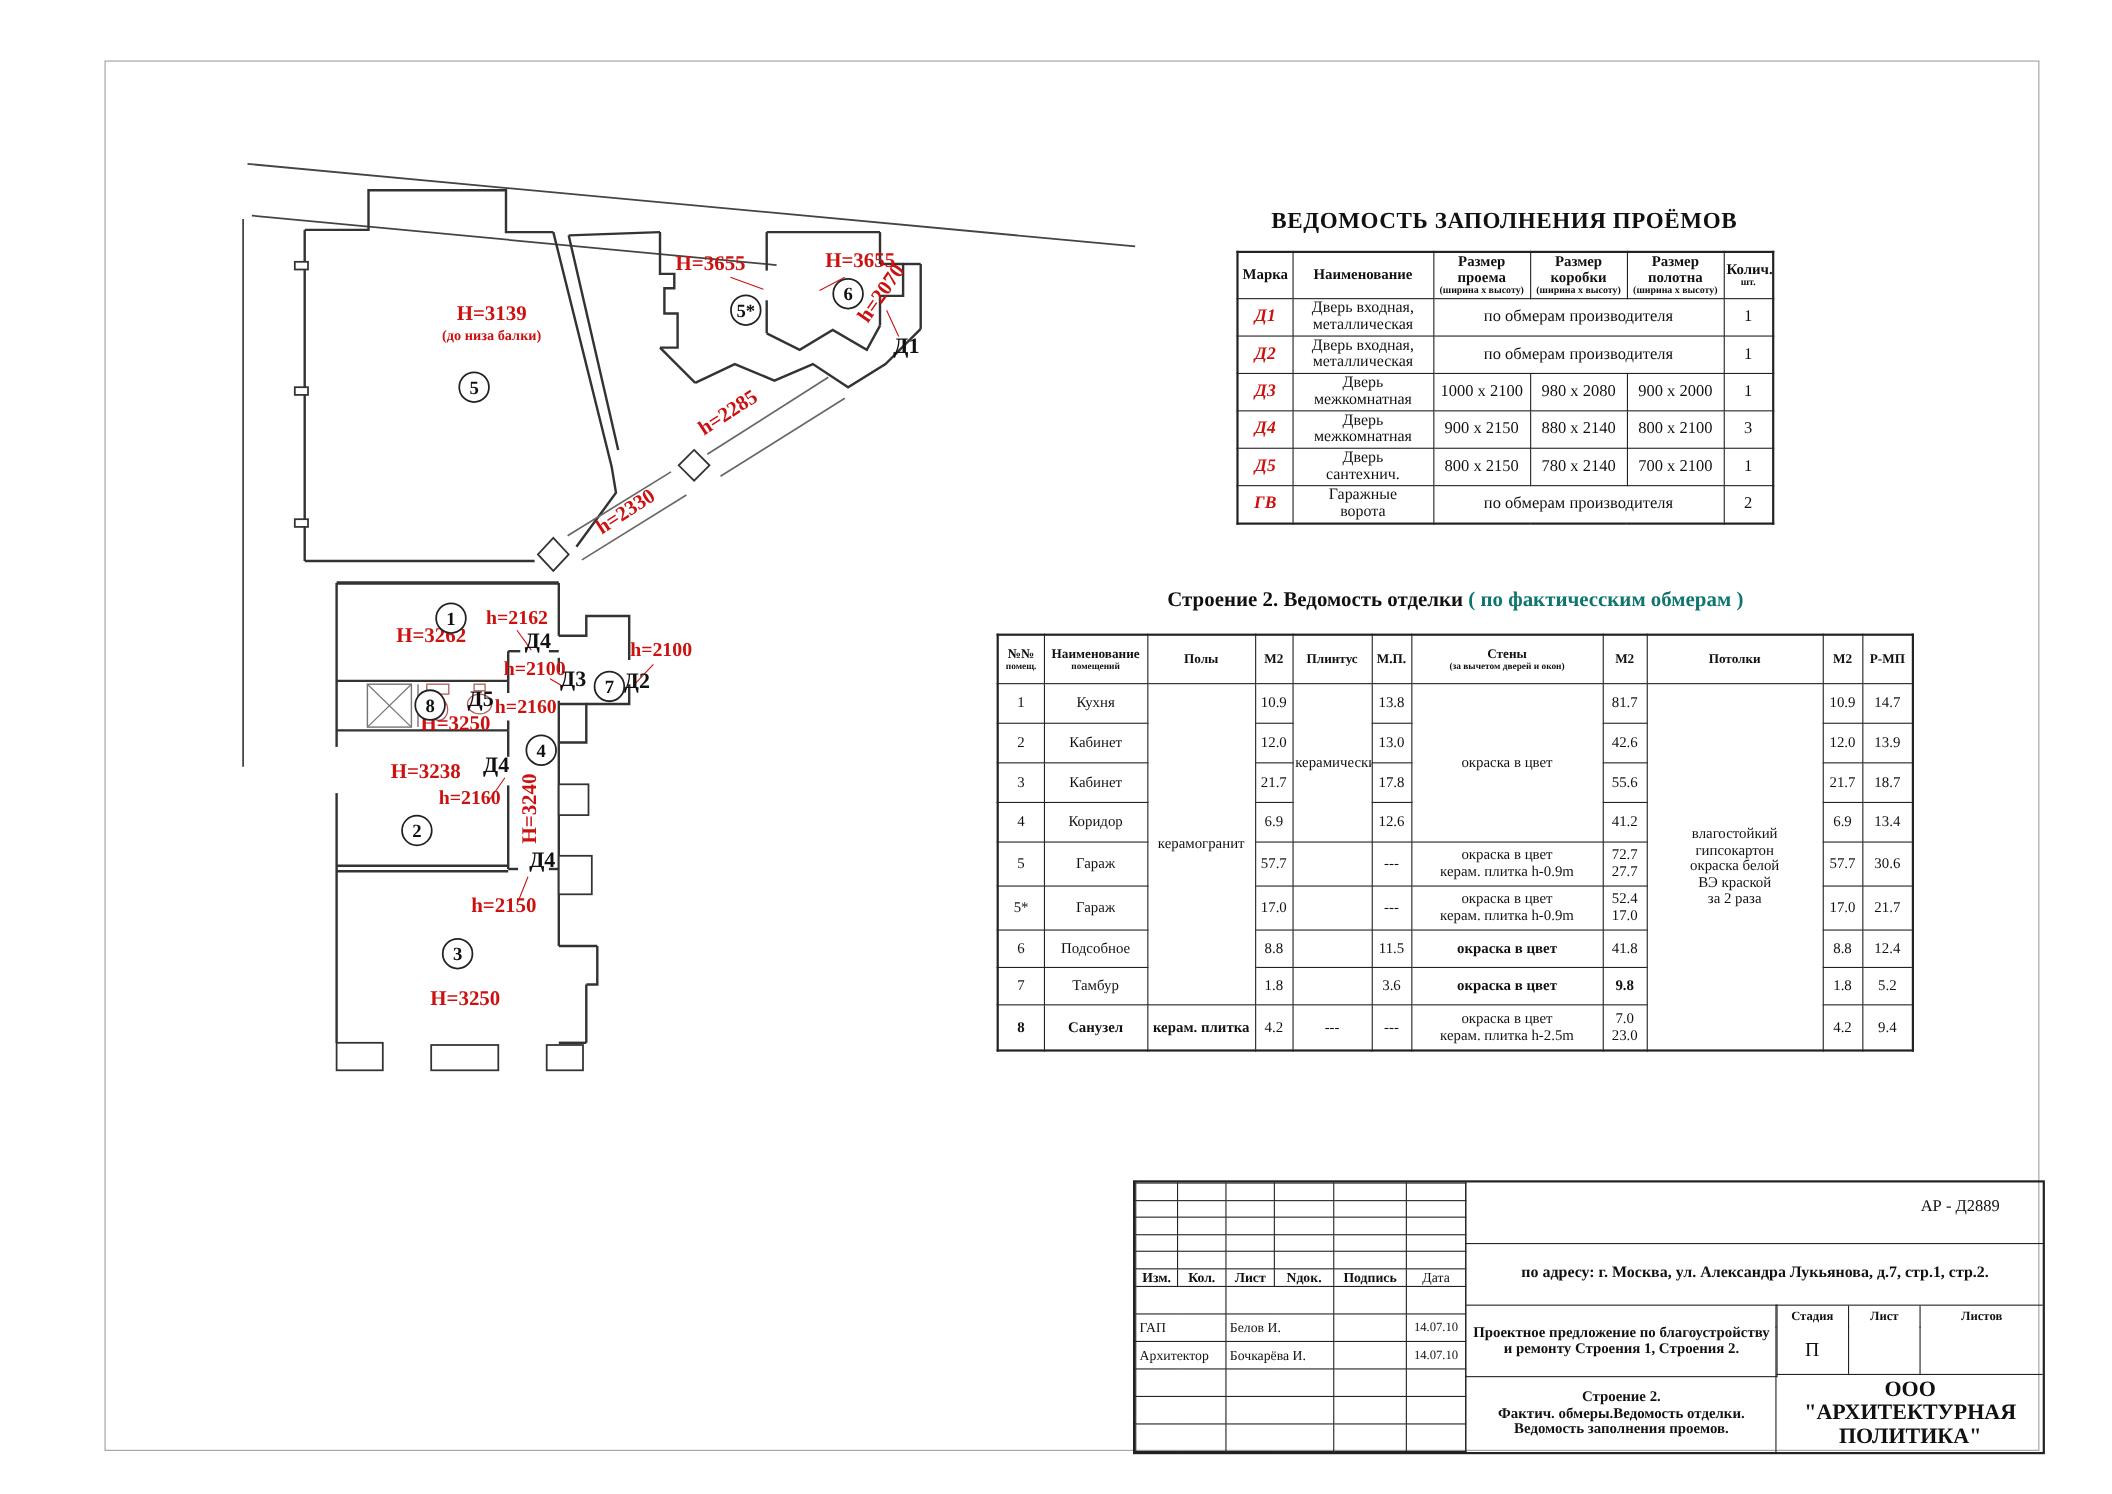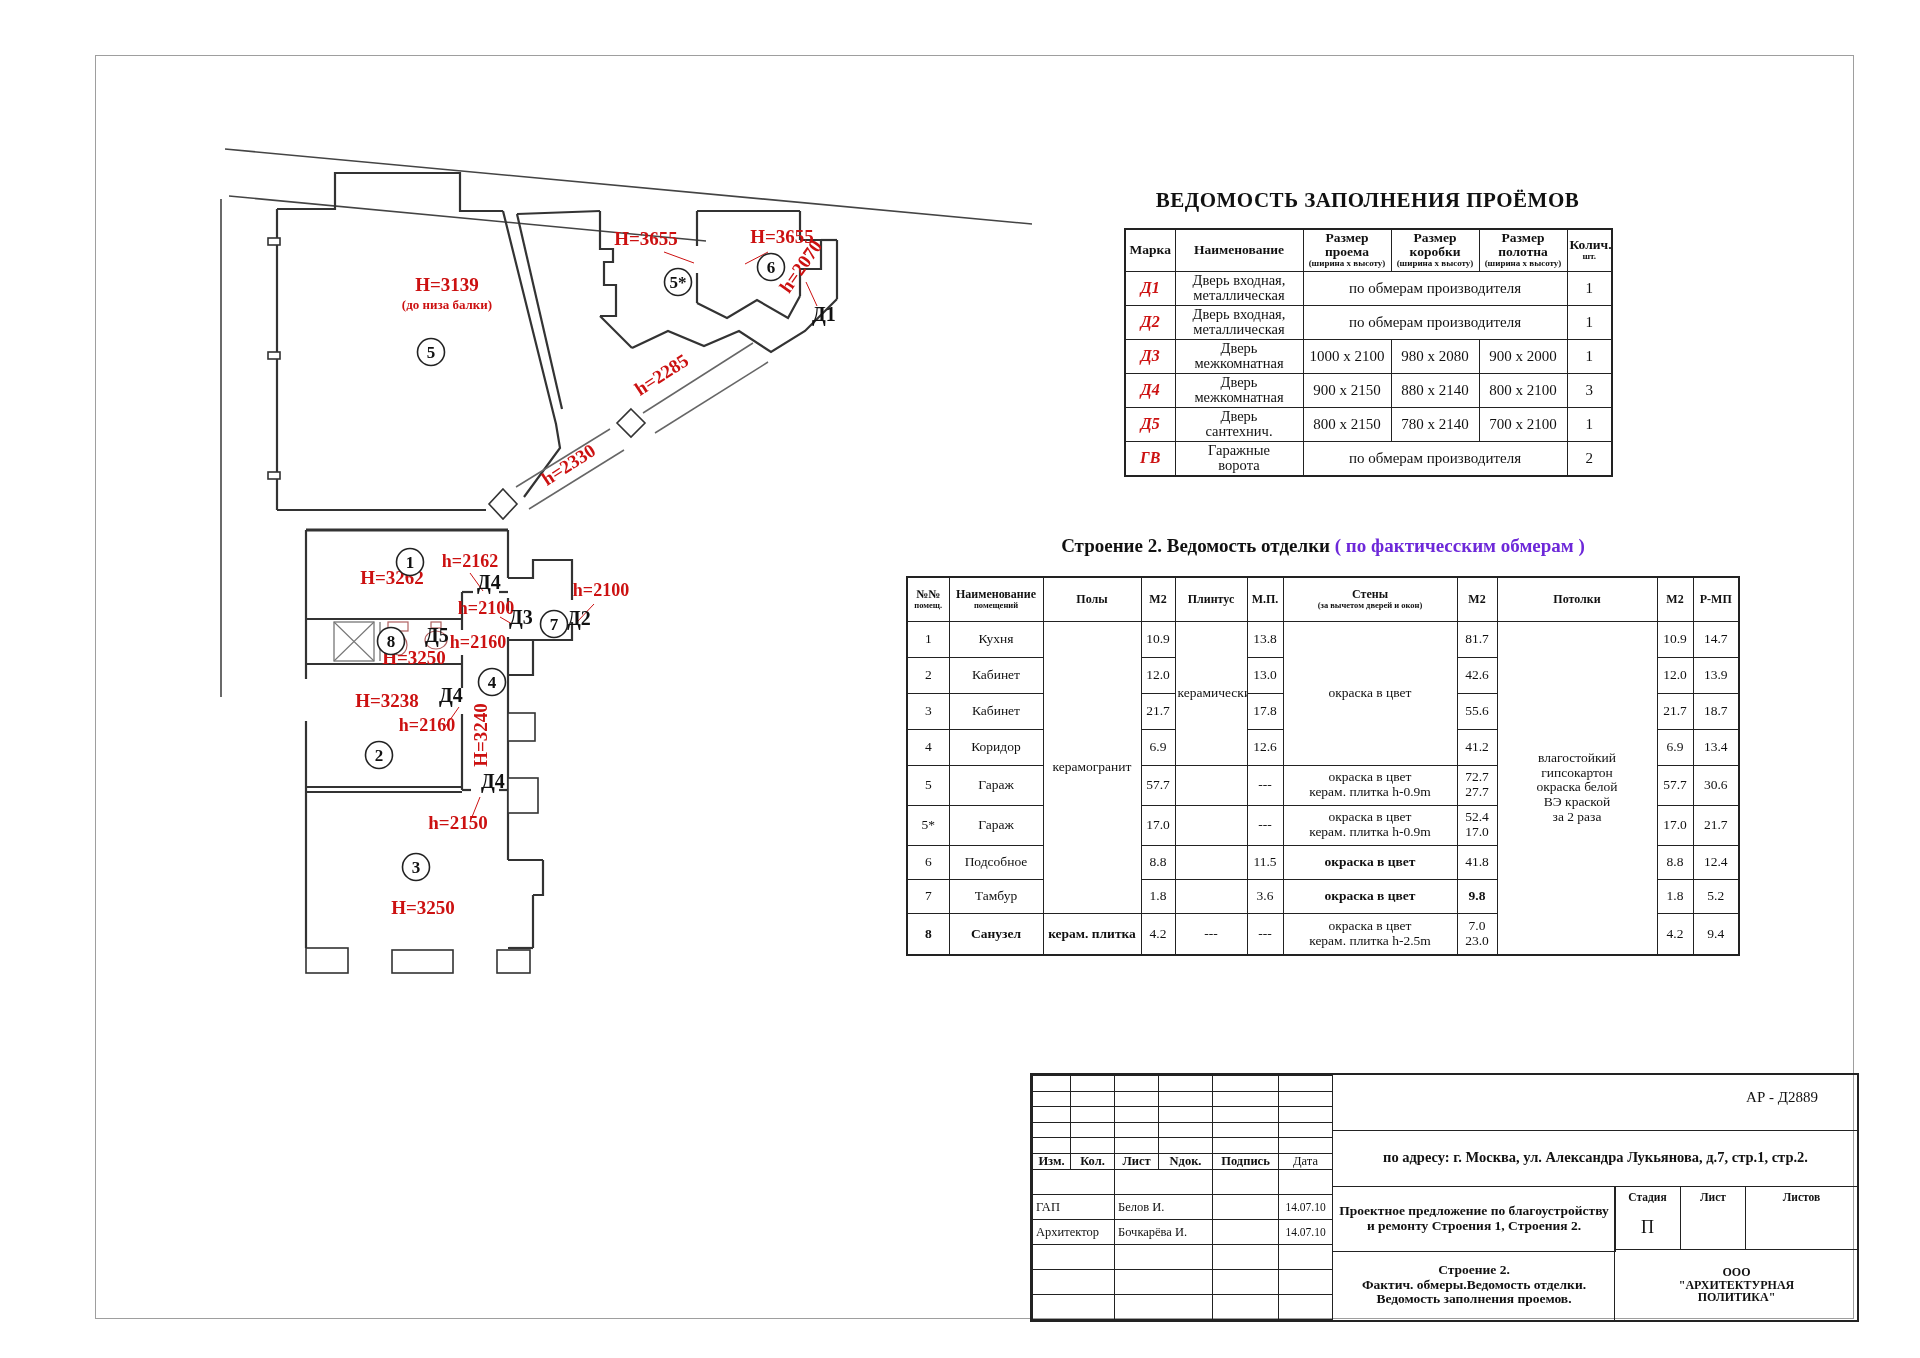--- a/index.html
+++ b/index.html
@@ -17,21 +17,21 @@
       font-size:21px;font-weight:bold;letter-spacing:.5px;}
   table.doors{position:absolute;left:1124px;top:228px;width:487px;border:2px solid #222;}
   table.doors td{font-size:15px;height:31px;}
   table.doors .hdr1{font-size:13.5px;font-weight:bold;line-height:1.05;}
   table.doors .hdr2{font-size:9px;font-weight:bold;line-height:1.1;}
   table.doors td.mark{color:#c11;font-style:italic;font-weight:bold;font-size:16px;}
   table.doors td.dname{font-size:14.5px;line-height:1.02;}
   
   .finish-title{position:absolute;left:906px;top:535px;width:834px;text-align:center;
       font-size:19px;font-weight:bold;}
-  .finish-title .red{color:#6d28d9;margin-top:16px;}
+  .finish-title .red{color:#0f766e;margin-top:16px;}
   table.finish{position:absolute;left:906px;top:576px;width:834px;border:2px solid #222;}
   table.finish td{font-size:13.5px;}
   table.finish .hdr1{font-size:12px;font-weight:bold;line-height:1.05;}
   table.finish .hdr2{font-size:8.5px;font-weight:bold;line-height:1.05;}
   table.finish td.num{font-size:13.5px;}
   table.finish td.b{font-weight:bold;}
   
   .tb{position:absolute;left:1030px;top:1073px;width:825px;height:245px;border:2px solid #222;
       font-size:13px;}
   .tb table.small{position:absolute;left:0;top:0;width:300px;height:245px;}
@@ -47,21 +47,21 @@
       font-weight:bold;font-size:13.5px;text-align:center;}
   .tb .stage-hdr{position:absolute;left:582px;top:111px;width:243px;height:20px;border-top:1.5px solid #222;}
   .tb .stage-hdr div{position:absolute;top:0;height:20px;border-left:1px solid #222;
       display:flex;align-items:center;justify-content:center;font-size:11.5px;font-weight:bold;box-sizing:border-box;}
   .tb .stage-val{position:absolute;left:582px;top:131px;width:243px;height:44px;border-bottom:1.5px solid #222;box-sizing:border-box;}
   .tb .stage-val div{position:absolute;top:0;height:43px;border-left:1px solid #222;
       display:flex;align-items:center;justify-content:center;font-size:18px;box-sizing:border-box;}
   .tb .sheet-title{position:absolute;left:300px;top:175px;width:282px;height:70px;border-left:1.5px solid #222;
       display:flex;align-items:center;justify-content:center;font-weight:bold;font-size:13.5px;text-align:center;}
   .tb .company{position:absolute;left:582px;top:175px;width:243px;height:70px;border-left:1px solid #222;
-      display:flex;align-items:center;justify-content:center;font-weight:bold;font-size:12px;text-align:center;}
+      display:flex;align-items:center;justify-content:center;font-weight:bold;font-size:20px;text-align:center;}
   svg text{font-family:"Liberation Serif","DejaVu Serif",serif;}
 </style>
 </head>
 <body>
 
 <div class="sheet-border"></div>
 
 <svg id="plan-svg" width="1920" height="1358" viewBox="0 0 1920 1358" style="position:absolute;left:0;top:0;">
     <path d="M225,149 L1032,224" stroke="#444" stroke-width="1.6" fill="none"></path>
     <path d="M229,196 L706,241" stroke="#444" stroke-width="1.6" fill="none"></path>

